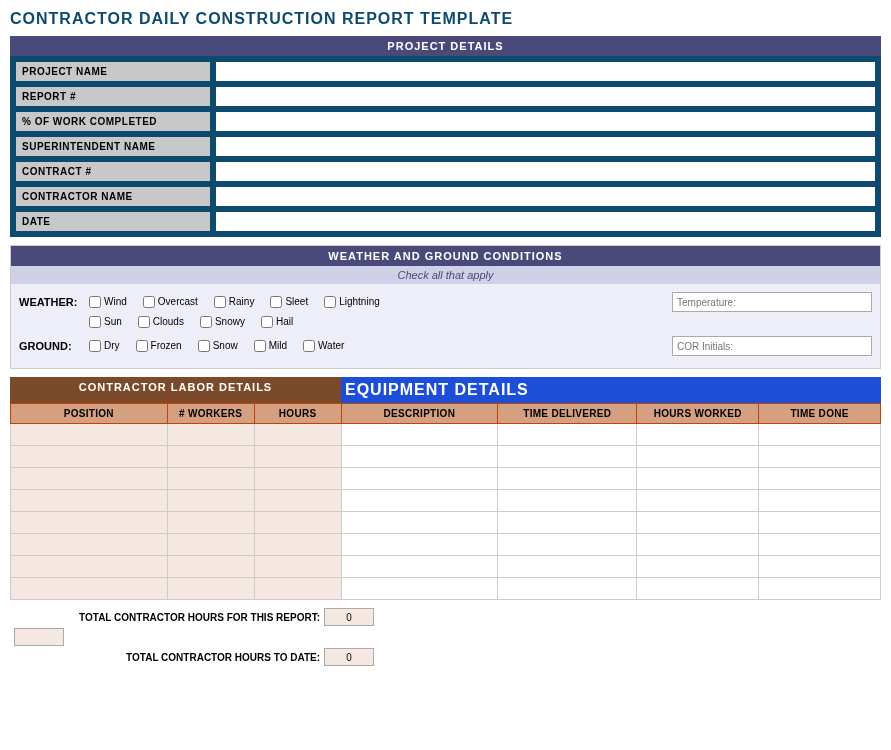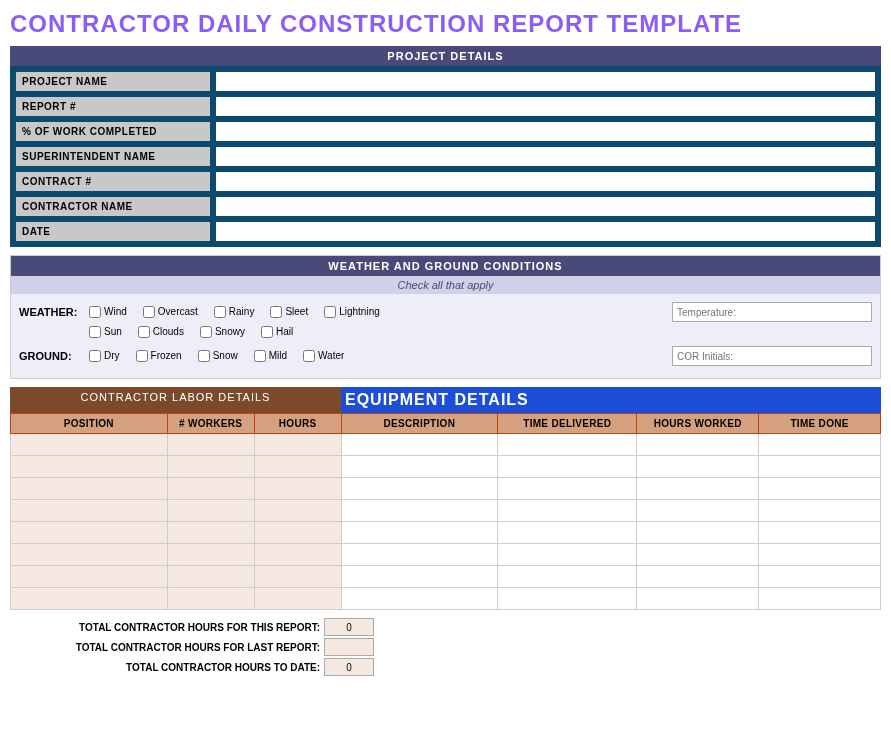--- a/index.html
+++ b/index.html
@@ -3,23 +3,23 @@
   <meta charset="utf-8">
   <style>
     * { box-sizing: border-box; margin: 0; padding: 0; }
     body {
       font-family: Arial, sans-serif;
       background: #fff;
       padding: 10px;
       font-size: 11px;
     }
     .main-title {
-      font-size: 24px;
-      font-weight: bold;
-      color: #8b5cf6;
+      font-size: 16px;
+      font-weight: bold;
+      color: #0c4a6e;
       margin-bottom: 8px;
       letter-spacing: 1px;
     }
     .section-header {
       background: #4a4a7a;
       color: #fff;
       text-align: center;
       font-weight: bold;
       font-size: 11px;
       padding: 4px;
@@ -103,21 +103,21 @@
       margin-bottom: 8px;
     }
     .dual-header {
       display: flex;
       width: 100%;
     }
     .labor-header {
       background: #7a4a2a;
       color: #fff;
       text-align: center;
-      font-weight: normal;
+      font-weight: bold;
       font-size: 11px;
       padding: 4px;
       letter-spacing: 1px;
       flex: 0 0 38%;
     }
     .equipment-header {
       background: #1d4ed8;
       color: #fff;
       text-align: left;
       font-weight: bold;
@@ -390,20 +390,19 @@
       </tbody>
   </table>
 </div>
 
 <div class="totals-section" id="totals-container">
     <div class="total-row">
       <div class="total-label">TOTAL CONTRACTOR HOURS FOR THIS REPORT:</div>
       <div class="total-value">0</div>
     </div>
     <div class="total-row">
-      <div class="total-label">TOTAL CONTRACTOR HOURS FOR LAST REPORT:</div>
       <div class="total-value"></div>
     </div>
     <div class="total-row">
       <div class="total-label">TOTAL CONTRACTOR HOURS TO DATE:</div>
       <div class="total-value">0</div>
     </div>
   </div>
 
 </body></html>

